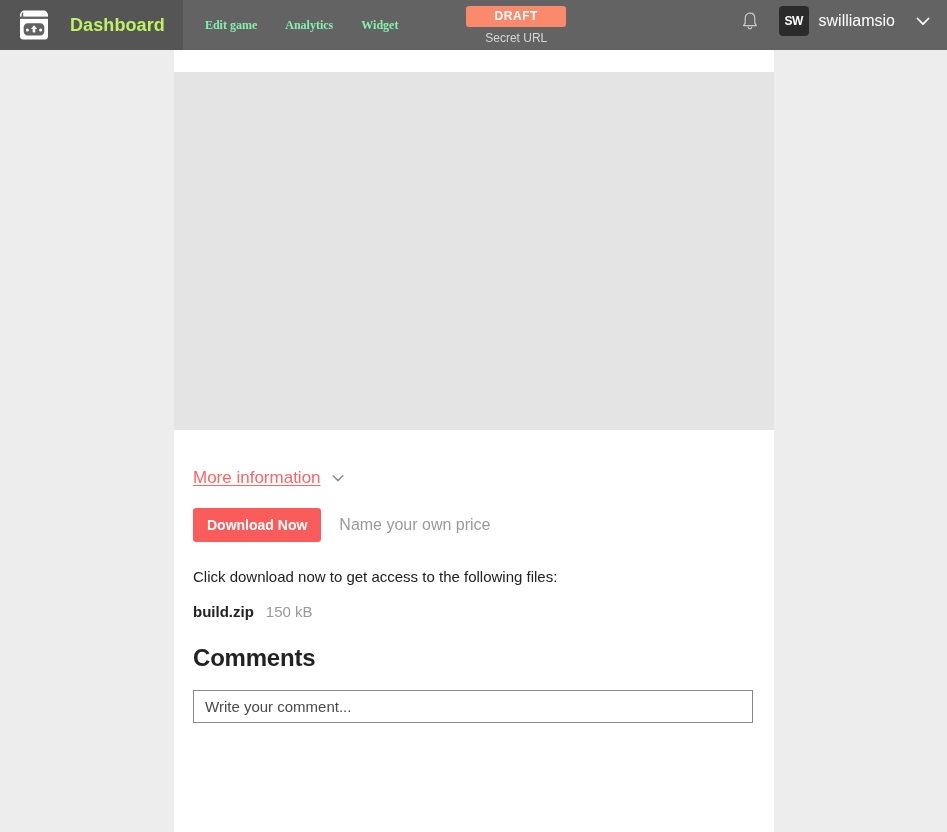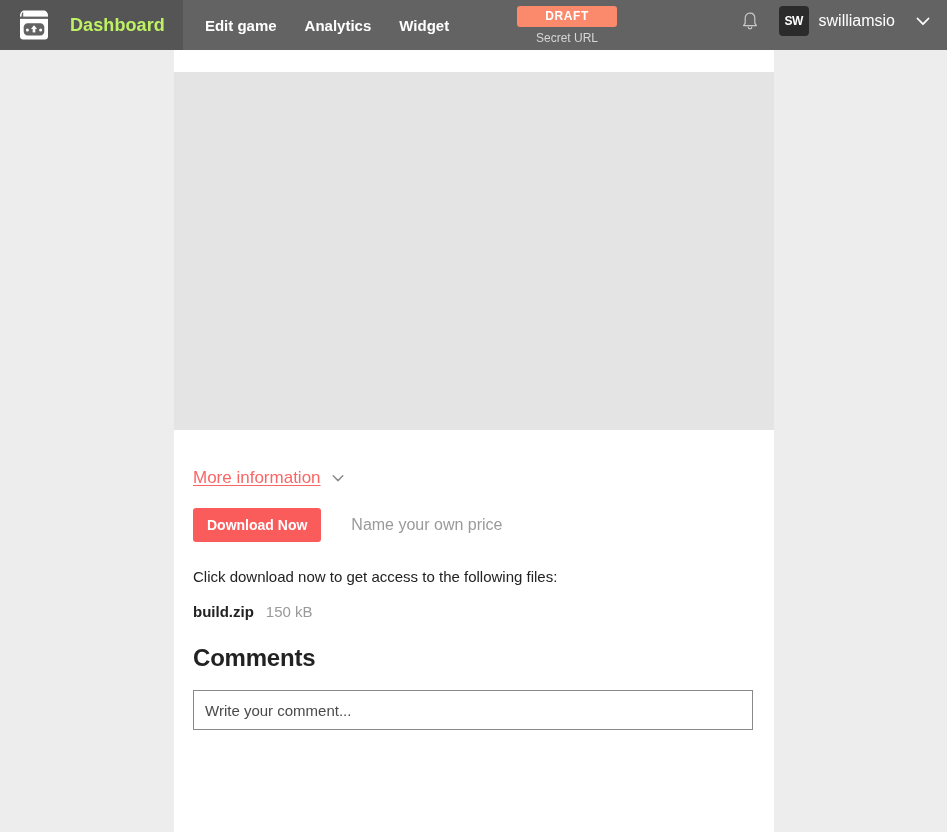--- a/index.html
+++ b/index.html
@@ -47,25 +47,26 @@
     cursor: pointer;
   }
   .topbar-nav {
     display: flex;
     align-items: center;
     height: 50px;
     padding-left: 22px;
     gap: 28px;
   }
   .nav-item {
-    color: #ffffff;
-    font-size: 15px;
+    color: #86efac;
+    font-size: 12px;
     font-weight: bold;
     white-space: nowrap;
     cursor: pointer;
+    font-family: Liberation Serif, serif;
   }
   .draft-block {
     display: flex;
     flex-direction: column;
     align-items: center;
     justify-content: center;
     margin-left: 40px;
     height: 42px;
   }
   .draft-badge {
@@ -182,21 +183,20 @@
     margin: 0;
     letter-spacing: -0.2px;
   }
   #download-title { margin-top: 40px; }
   #comments-title { margin-top: 24px; }
 
   .download-row {
     margin-top: 20px;
     display: flex;
     align-items: center;
-    gap: 12px;
   }
   .download-btn {
     background: #fa5c5c;
     color: #ffffff;
     font-size: 14px;
     font-weight: bold;
     border: none;
     border-radius: 3px;
     padding: 10px 14px;
     cursor: pointer;
@@ -228,21 +228,21 @@
   }
   .file-size {
     font-size: 15px;
     color: #999999;
     margin-left: 12px;
   }
 
   .comment-box {
     margin-top: 18px;
     width: 560px;
-    height: 40px;
+    height: 33px;
     border: 1px solid #898989;
     background: #ffffff;
     display: flex;
     align-items: center;
     padding: 0 11px;
     cursor: text;
   }
   .comment-placeholder {
     color: #4a4a4a;
     font-size: 15px;

